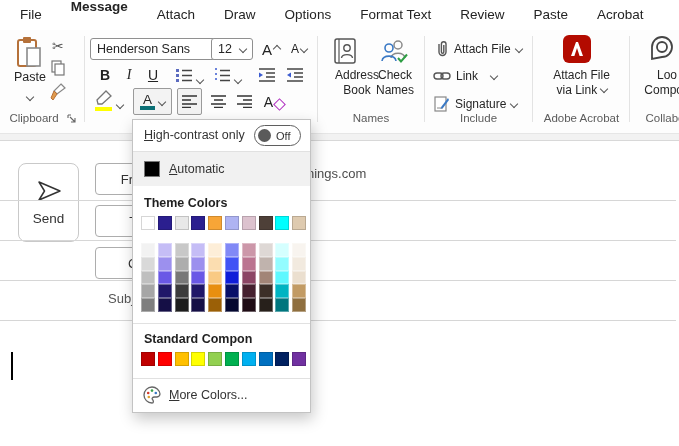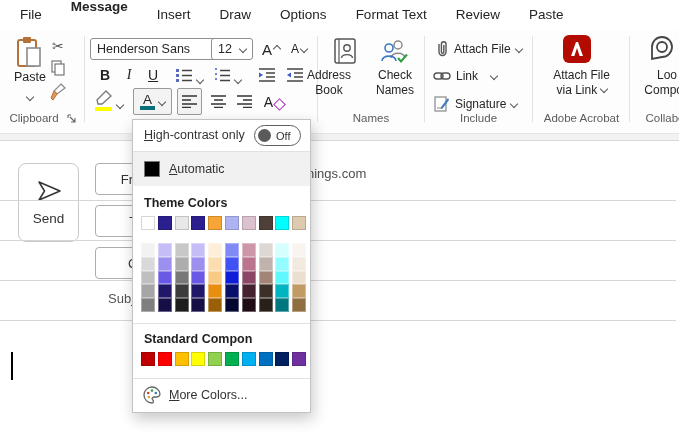--- a/index.html
+++ b/index.html
@@ -58,26 +58,27 @@
   svg{display:block;}
 </style>
 </head>
 <body>
 
 <div class="screen">
 
   <div class="menubar">
       <span class="mtab">File</span>
       <span class="mtab active">Message</span>
-      <span class="mtab">Insert</span>
+      <span class="mtab">Attach</span>
       <span class="mtab">Draw</span>
       <span class="mtab">Options</span>
       <span class="mtab">Format Text</span>
       <span class="mtab">Review</span>
       <span class="mtab">Paste</span>
+      <span class="mtab">Acrobat</span>
     </div>
 
   <div class="ribbon">
     <div class="vdiv" style="left:84px"></div>
     <div class="vdiv" style="left:317px"></div>
     <div class="vdiv" style="left:424px"></div>
     <div class="vdiv" style="left:532px"></div>
     <div class="vdiv" style="left:629px"></div>
 
     <div class="abs" style="left:12px;top:5px">
@@ -201,21 +202,21 @@
     </div>
 
     <div class="abs" style="left:331px;top:7px">
       <svg width="28" height="28" viewBox="0 0 28 28">
         <rect x="4" y="2" width="20" height="24" rx="2" fill="#fff" stroke="#555" stroke-width="1.5"></rect>
         <path d="M8 2 V26" stroke="#555" stroke-width="1.2"></path>
         <circle cx="16" cy="11" r="3.2" fill="none" stroke="#555" stroke-width="1.4"></circle>
         <path d="M10.5 21 C11 16.5 21 16.5 21.5 21" fill="none" stroke="#555" stroke-width="1.4"></path>
       </svg>
     </div>
-    <div class="twoline" style="left:300px;top:38px;width:58px">
+    <div class="twoline" style="left:328px;top:38px;width:58px">
       <div>Address</div>
       <div>Book</div>
     </div>
     <div class="abs" style="left:380px;top:7px">
       <svg width="30" height="28" viewBox="0 0 30 28">
         <circle cx="18" cy="8" r="4" fill="none" stroke="#8a8a8a" stroke-width="1.5"></circle>
         <path d="M11 21 C12 14.5 24 14.5 25 21" fill="none" stroke="#8a8a8a" stroke-width="1.5"></path>
         <circle cx="9" cy="11" r="4" fill="none" stroke="#3a79c5" stroke-width="1.6"></circle>
         <path d="M2 24 C3 17.5 15 17.5 16 24" fill="none" stroke="#3a79c5" stroke-width="1.6"></path>
         <path d="M18 21 L21 24.5 L27 17.5" fill="none" stroke="#2e9e44" stroke-width="2"></path>

